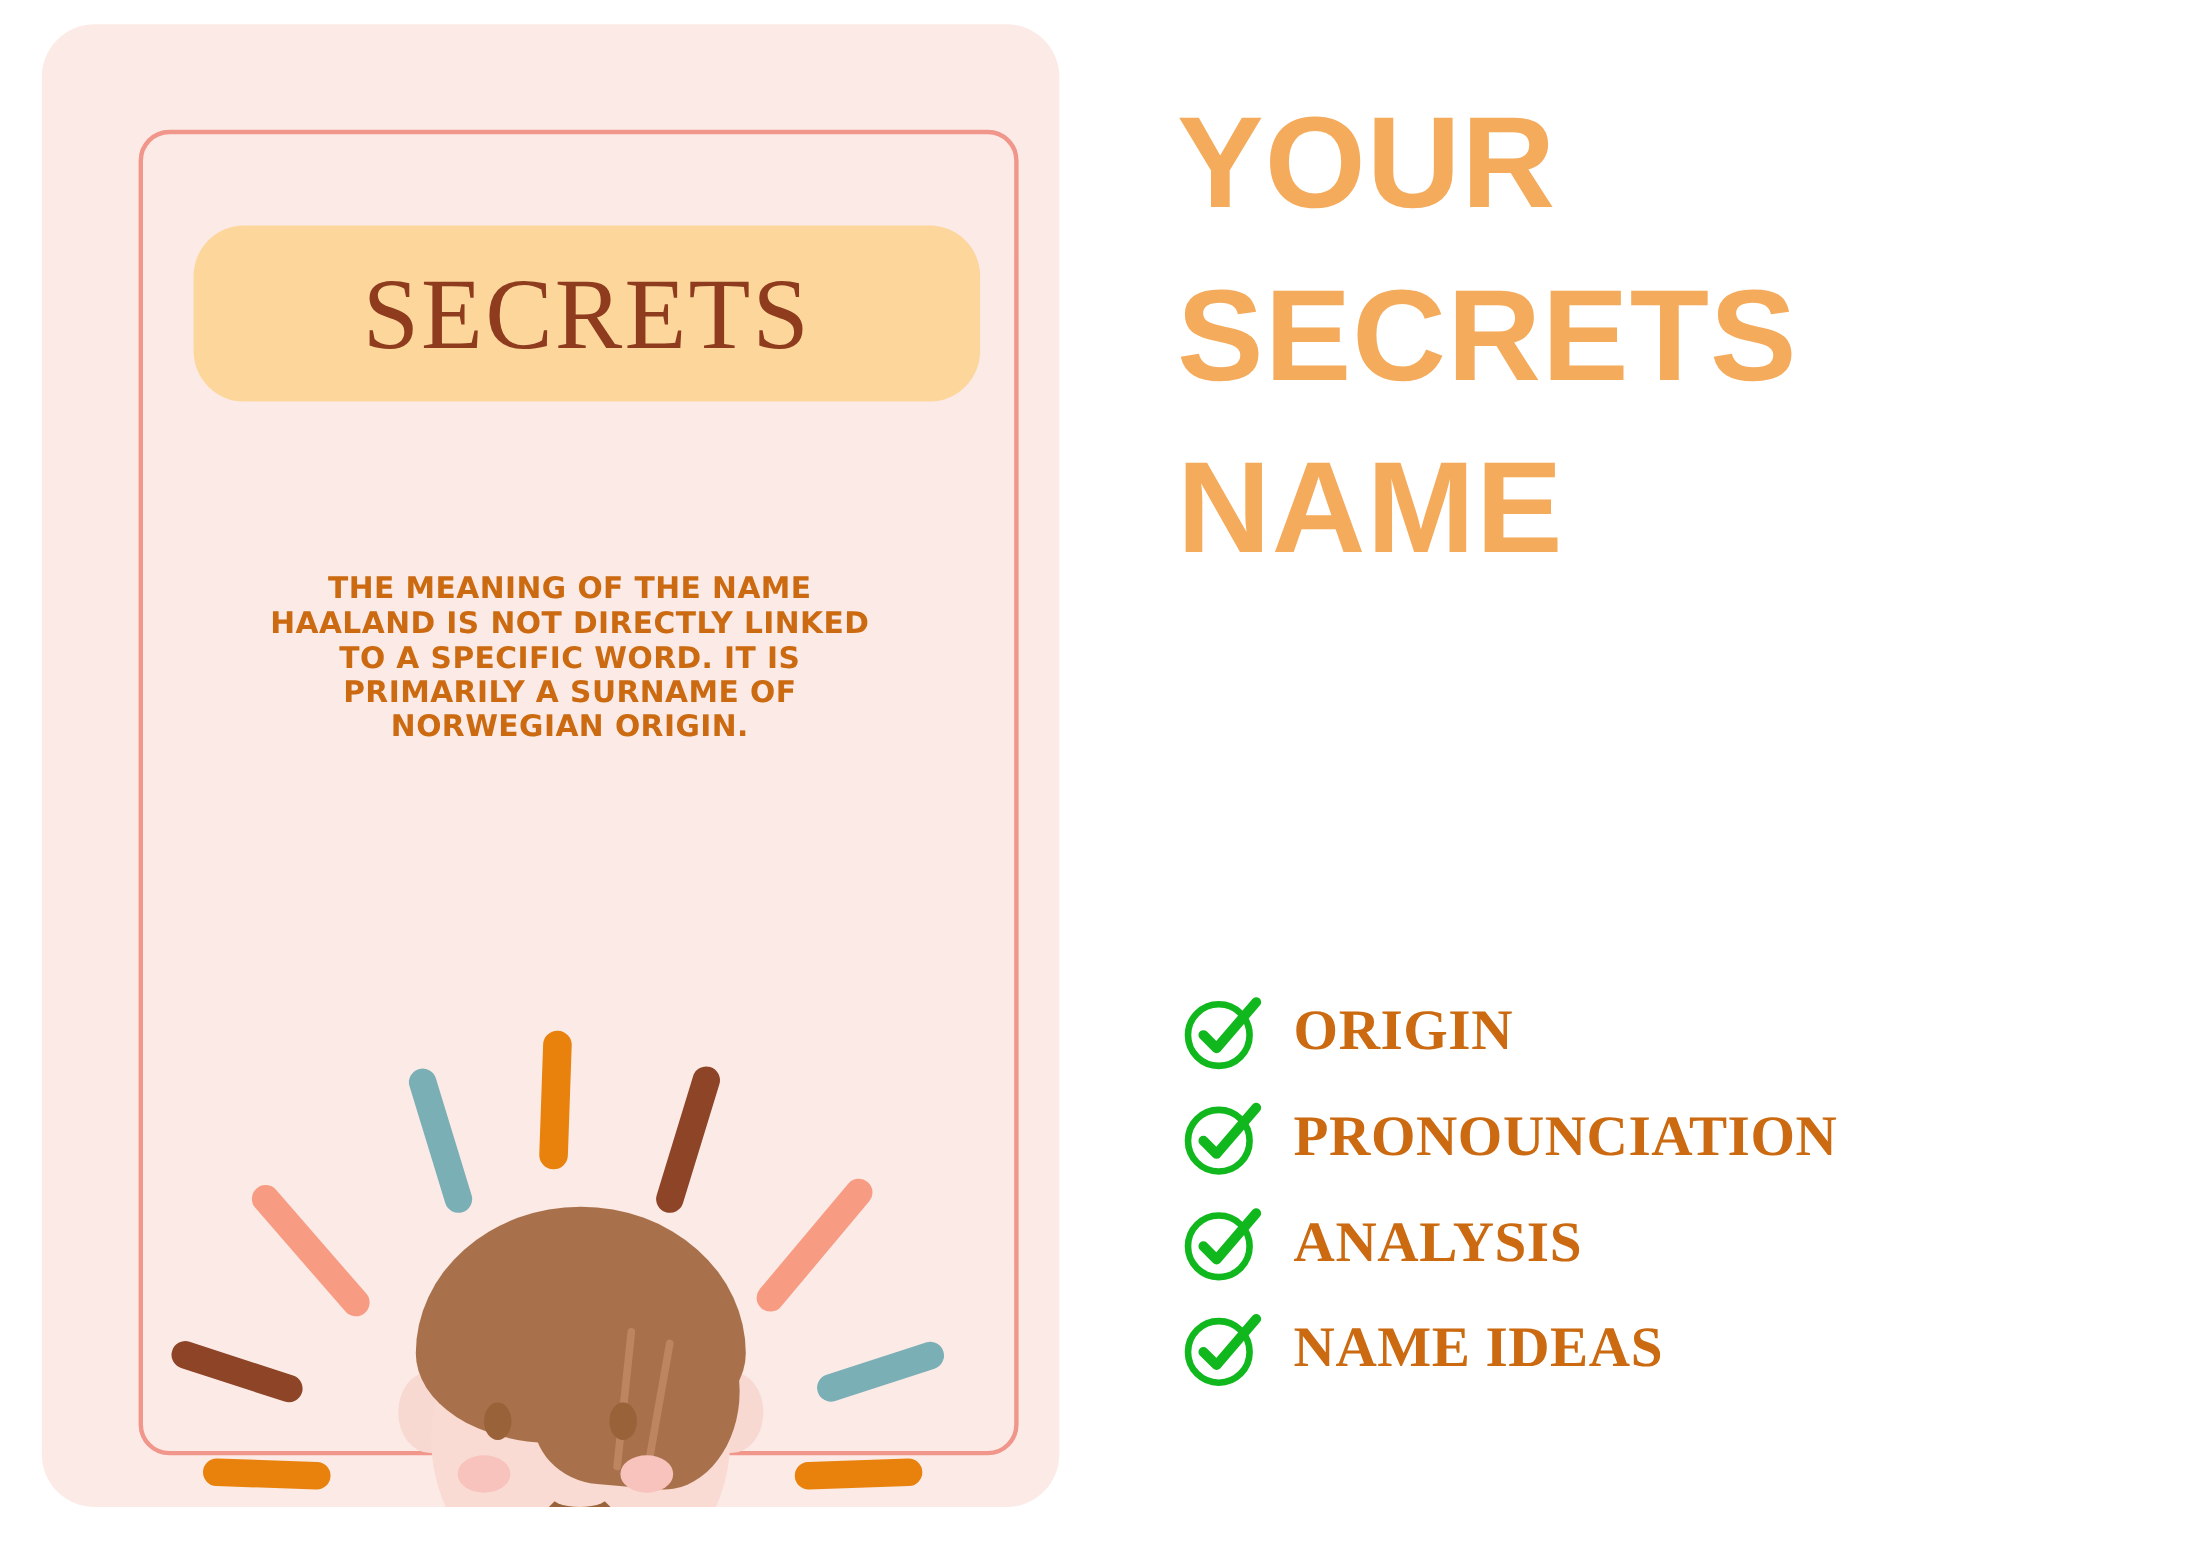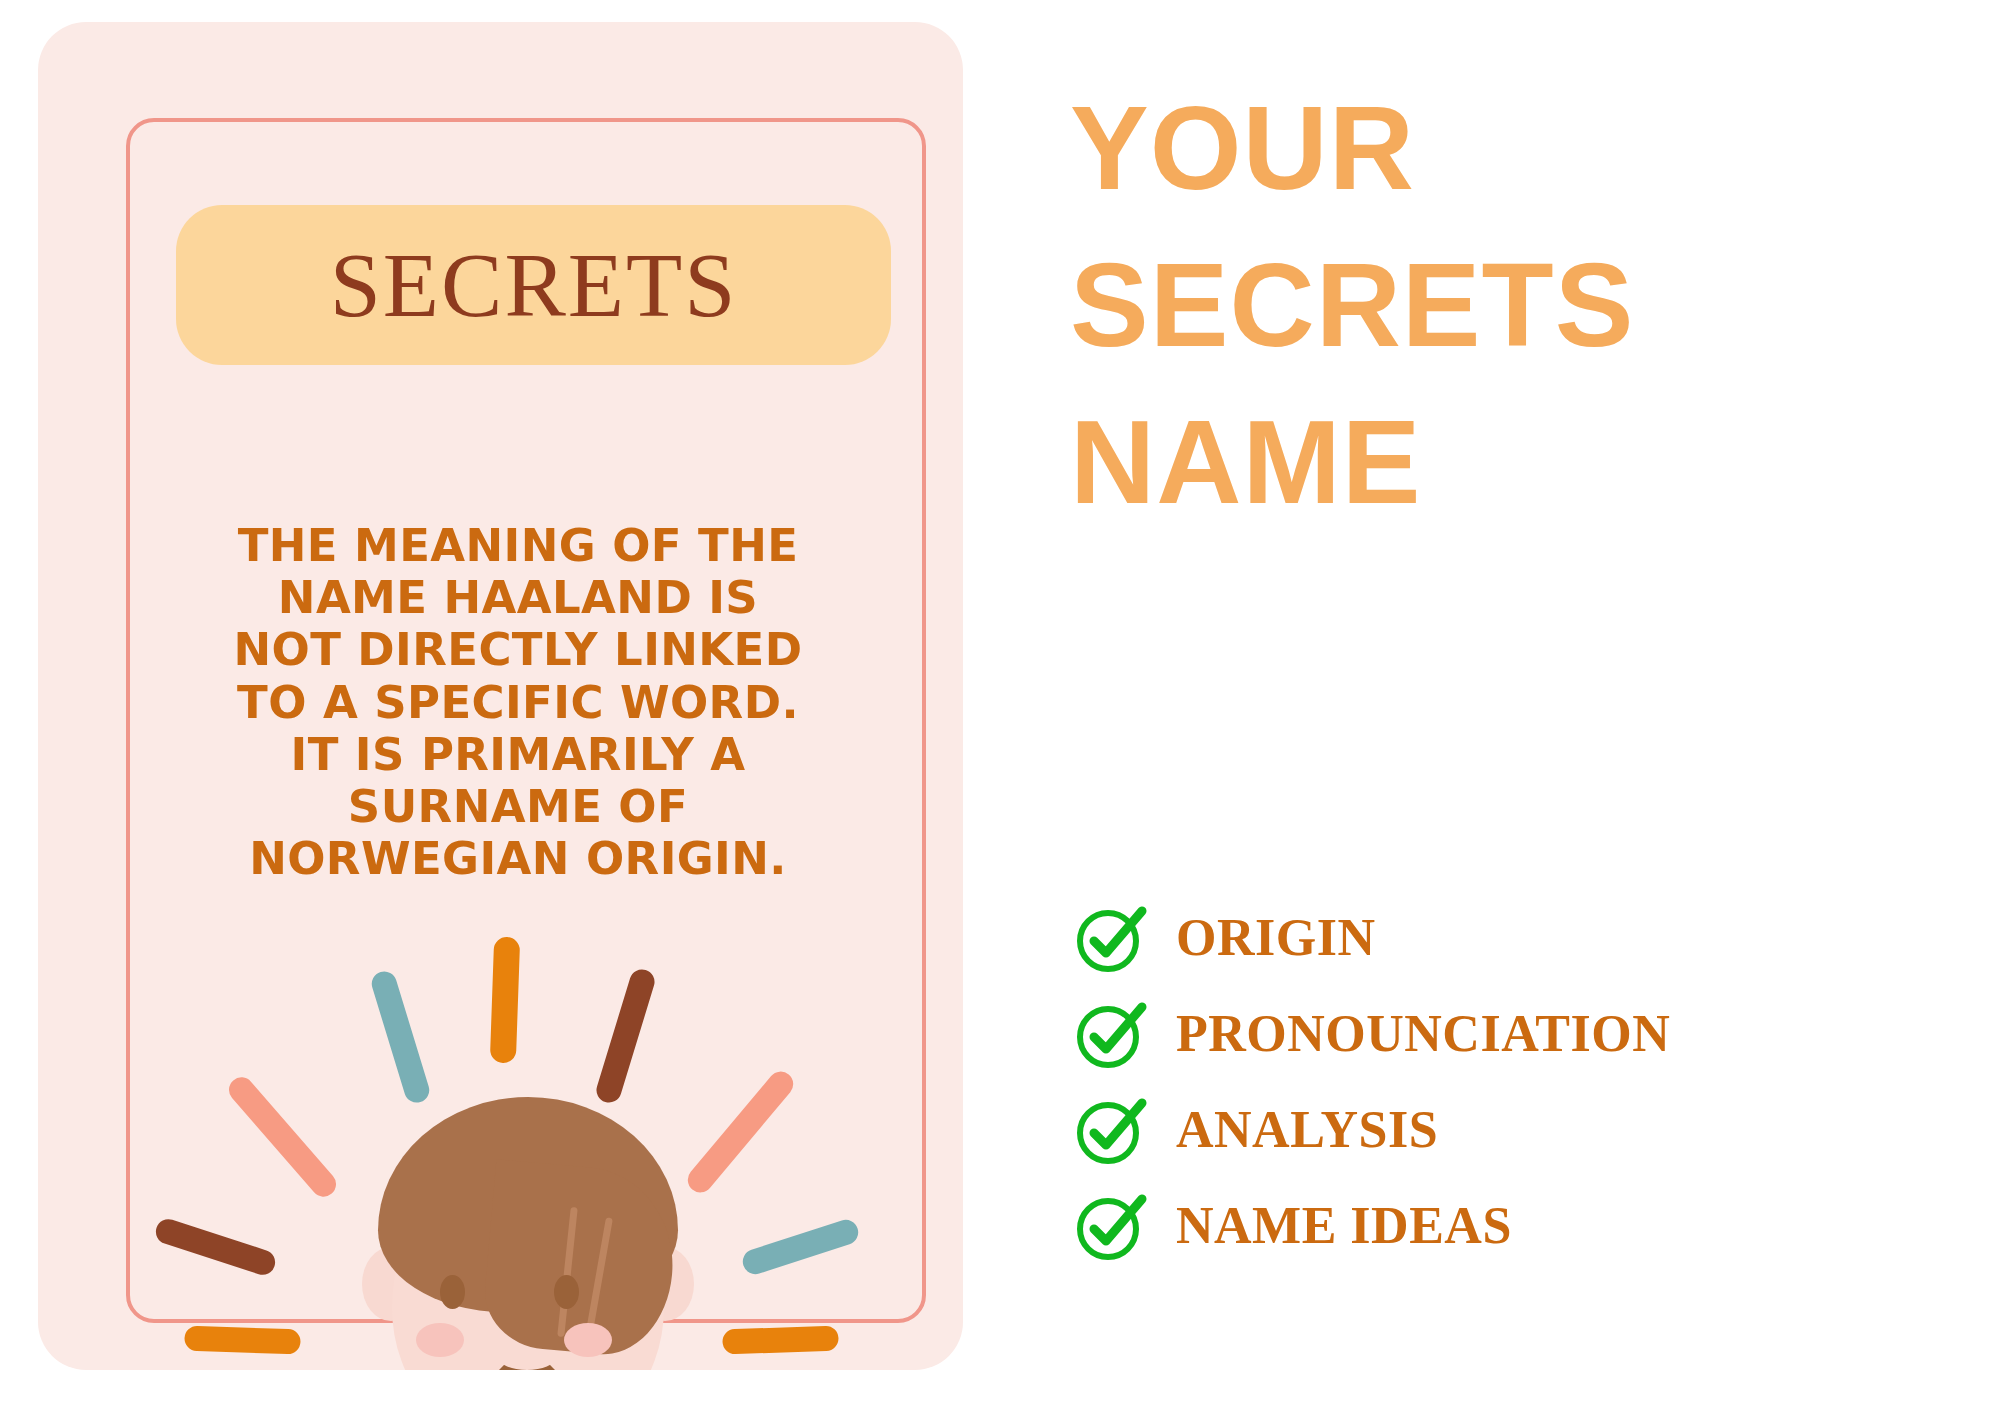--- a/index.html
+++ b/index.html
@@ -64,21 +64,21 @@
 
   
   .meaning-text {
     position: absolute;
     left: 190px;
     top: 498px;
     width: 580px;
     text-align: center;
     font-family: "DejaVu Sans", sans-serif;
     font-weight: 700;
-    font-size: 45px;
+    font-size: 27px;
     line-height: 1.16;
     letter-spacing: 0.4px;
     color: #CB6A10;
     text-transform: uppercase;
   }
 
   
   .illustration {
     position: absolute;
     left: 120px;

